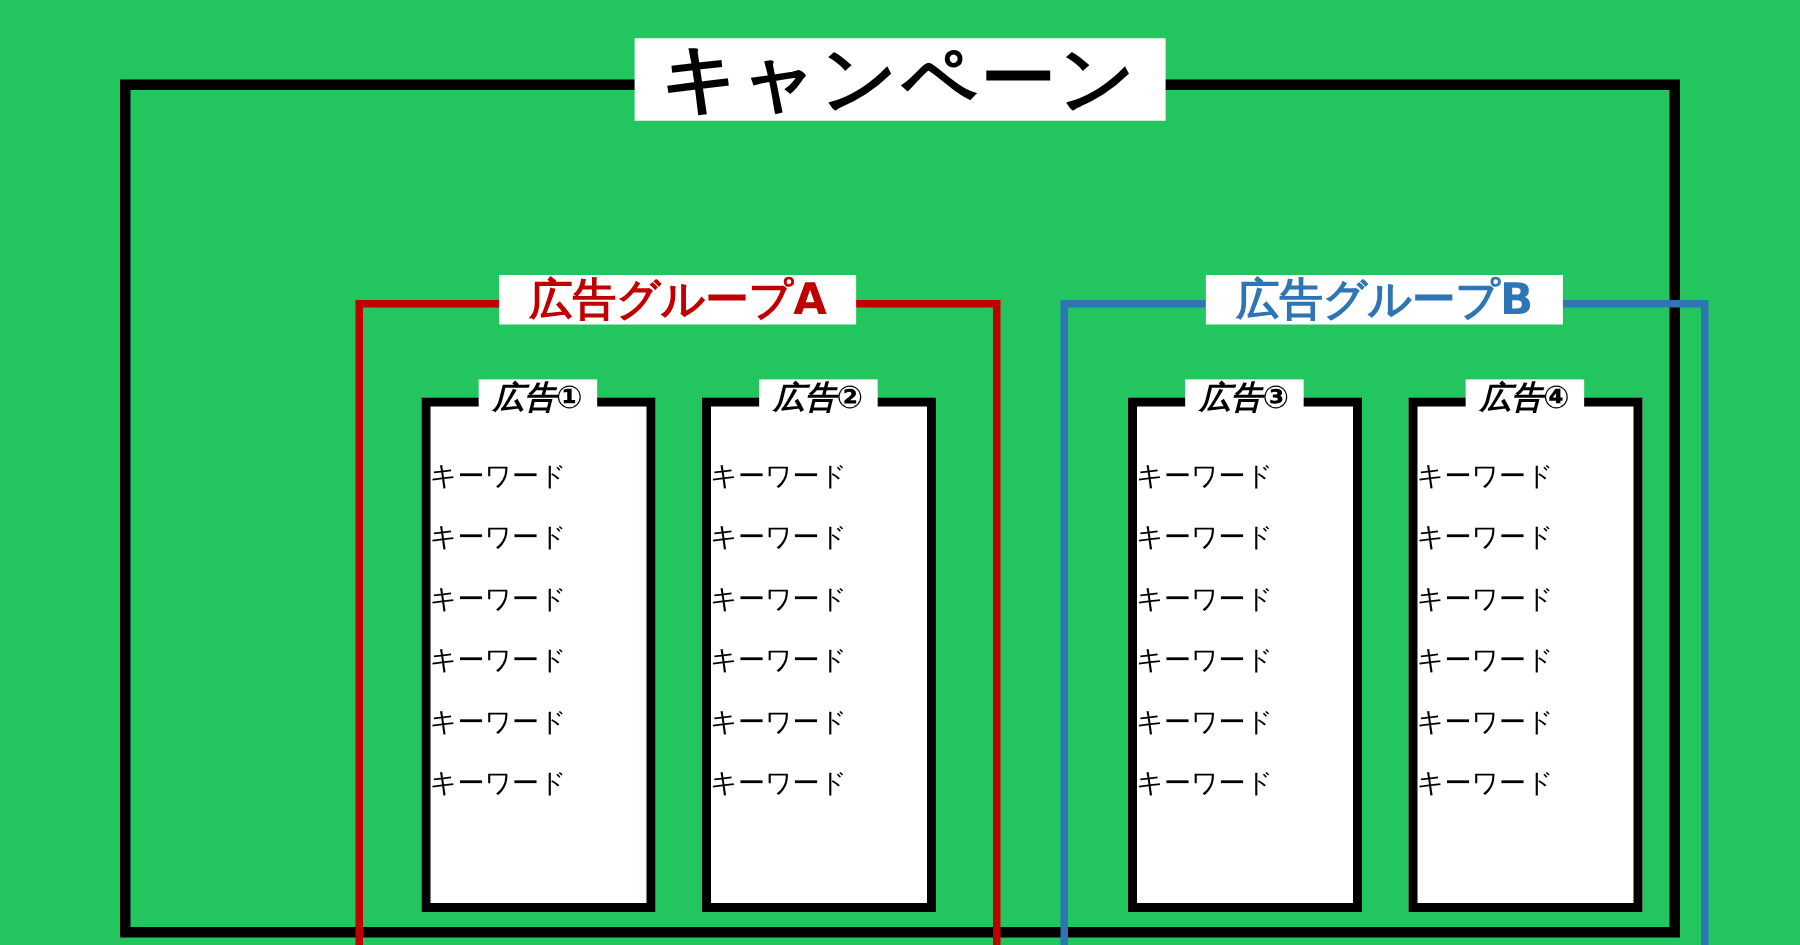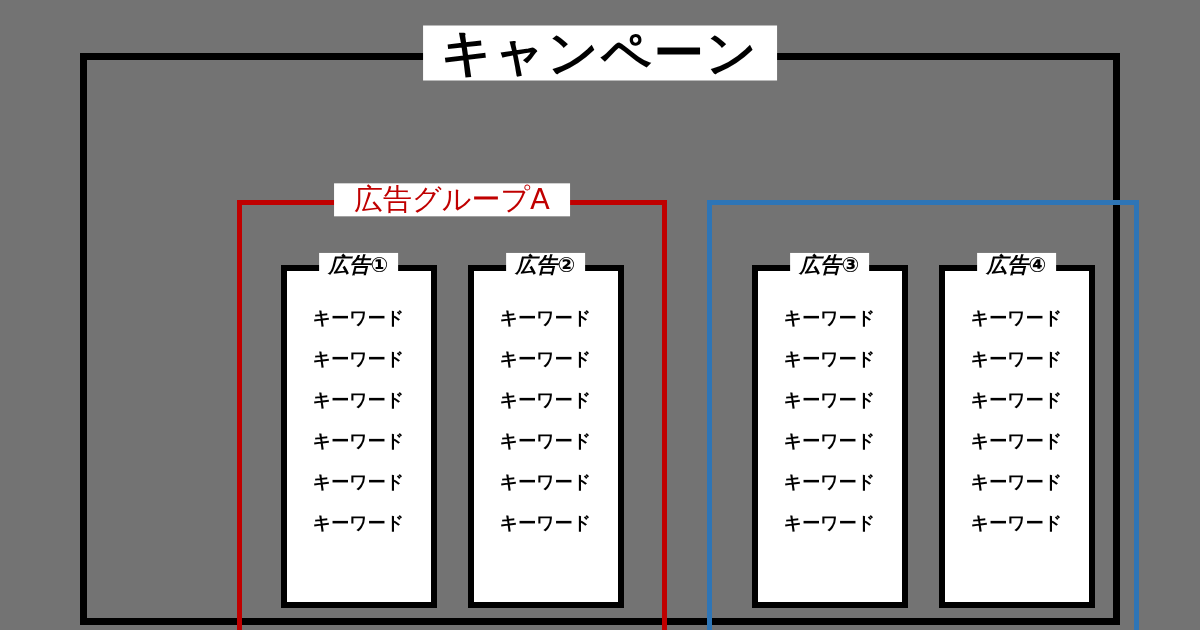--- a/index.html
+++ b/index.html
@@ -5,21 +5,21 @@
   html, body {
     margin: 0;
     padding: 0;
     background: #ffffff;
     font-family: "DejaVu Sans", "Liberation Sans", sans-serif;
   }
   .canvas {
     position: relative;
     width: 1200px;
     height: 630px;
-    background: #737373;
+    background: #22c55e;
     overflow: hidden;
     color: #000000;
   }
   
   .campaign {
     position: absolute;
     left: 80px;
     top: 53px;
     width: 1040px;
     height: 572px;
@@ -62,21 +62,21 @@
     border: 5px solid #2e75b6;
   }
   .group-label {
     position: absolute;
     top: -5px;
     left: 50%;
     transform: translate(-50%, -50%);
     background: #ffffff;
     padding: 0 20px;
     font-size: 29px;
-    font-weight: normal;
+    font-weight: bold;
     white-space: nowrap;
     line-height: 1.15;
   }
   .group-a .group-label { color: #c00000; }
   .group-b .group-label { color: #2e75b6; }
   
   .ad {
     position: relative;
     width: 156px;
     height: 343px;
@@ -98,23 +98,23 @@
     color: #000000;
     font-style: italic;
   }
   .keywords {
     padding-top: 26px;
   }
   .keyword {
     display: block;
     height: 41px;
     line-height: 41px;
-    text-align: center;
+    text-align: left;
     font-size: 18px;
-    font-weight: bold;
+    font-weight: normal;
     color: #000000;
     white-space: nowrap;
   }
 </style>
 </head>
 <body>
 
 <div class="canvas">
   <div class="campaign">
     <div class="campaign-title">キャンペーン</div>
@@ -141,20 +141,21 @@
           <span class="keyword">キーワード</span>
           <span class="keyword">キーワード</span>
           <span class="keyword">キーワード</span>
           <span class="keyword">キーワード</span>
           <span class="keyword">キーワード</span>
         </div>
       </div>
     </div>
 
     <div class="group group-b">
+      <div class="group-label">広告グループB</div>
 
       <div class="ad">
         <div class="ad-label">広告③</div>
         <div class="keywords">
           <span class="keyword">キーワード</span>
           <span class="keyword">キーワード</span>
           <span class="keyword">キーワード</span>
           <span class="keyword">キーワード</span>
           <span class="keyword">キーワード</span>
           <span class="keyword">キーワード</span>

